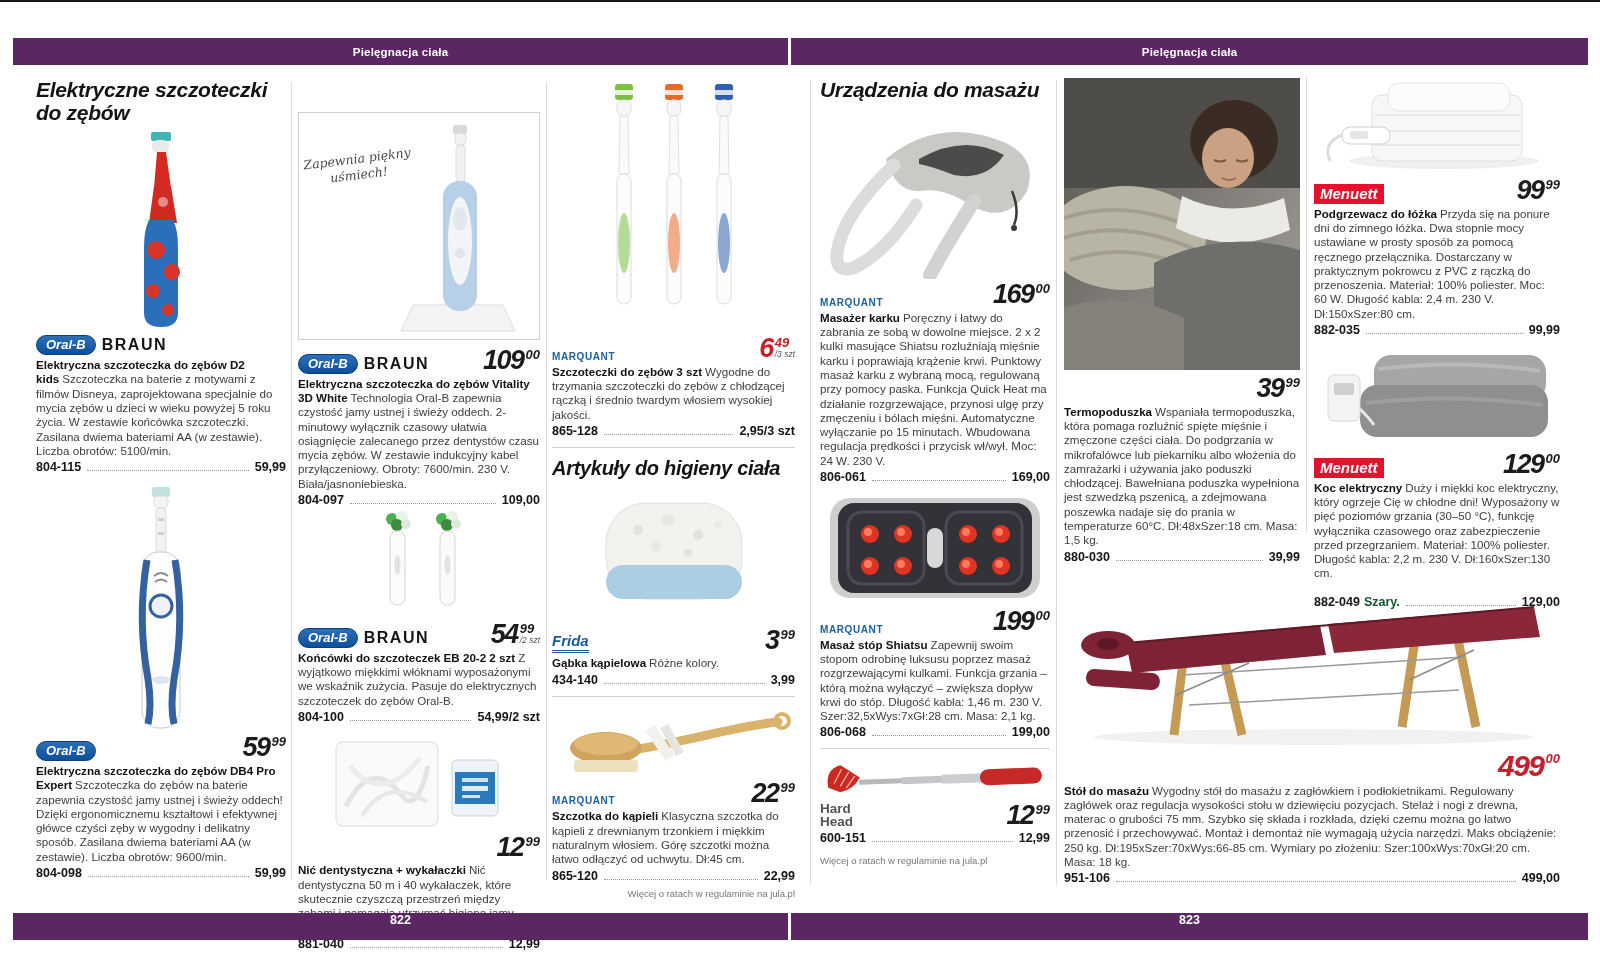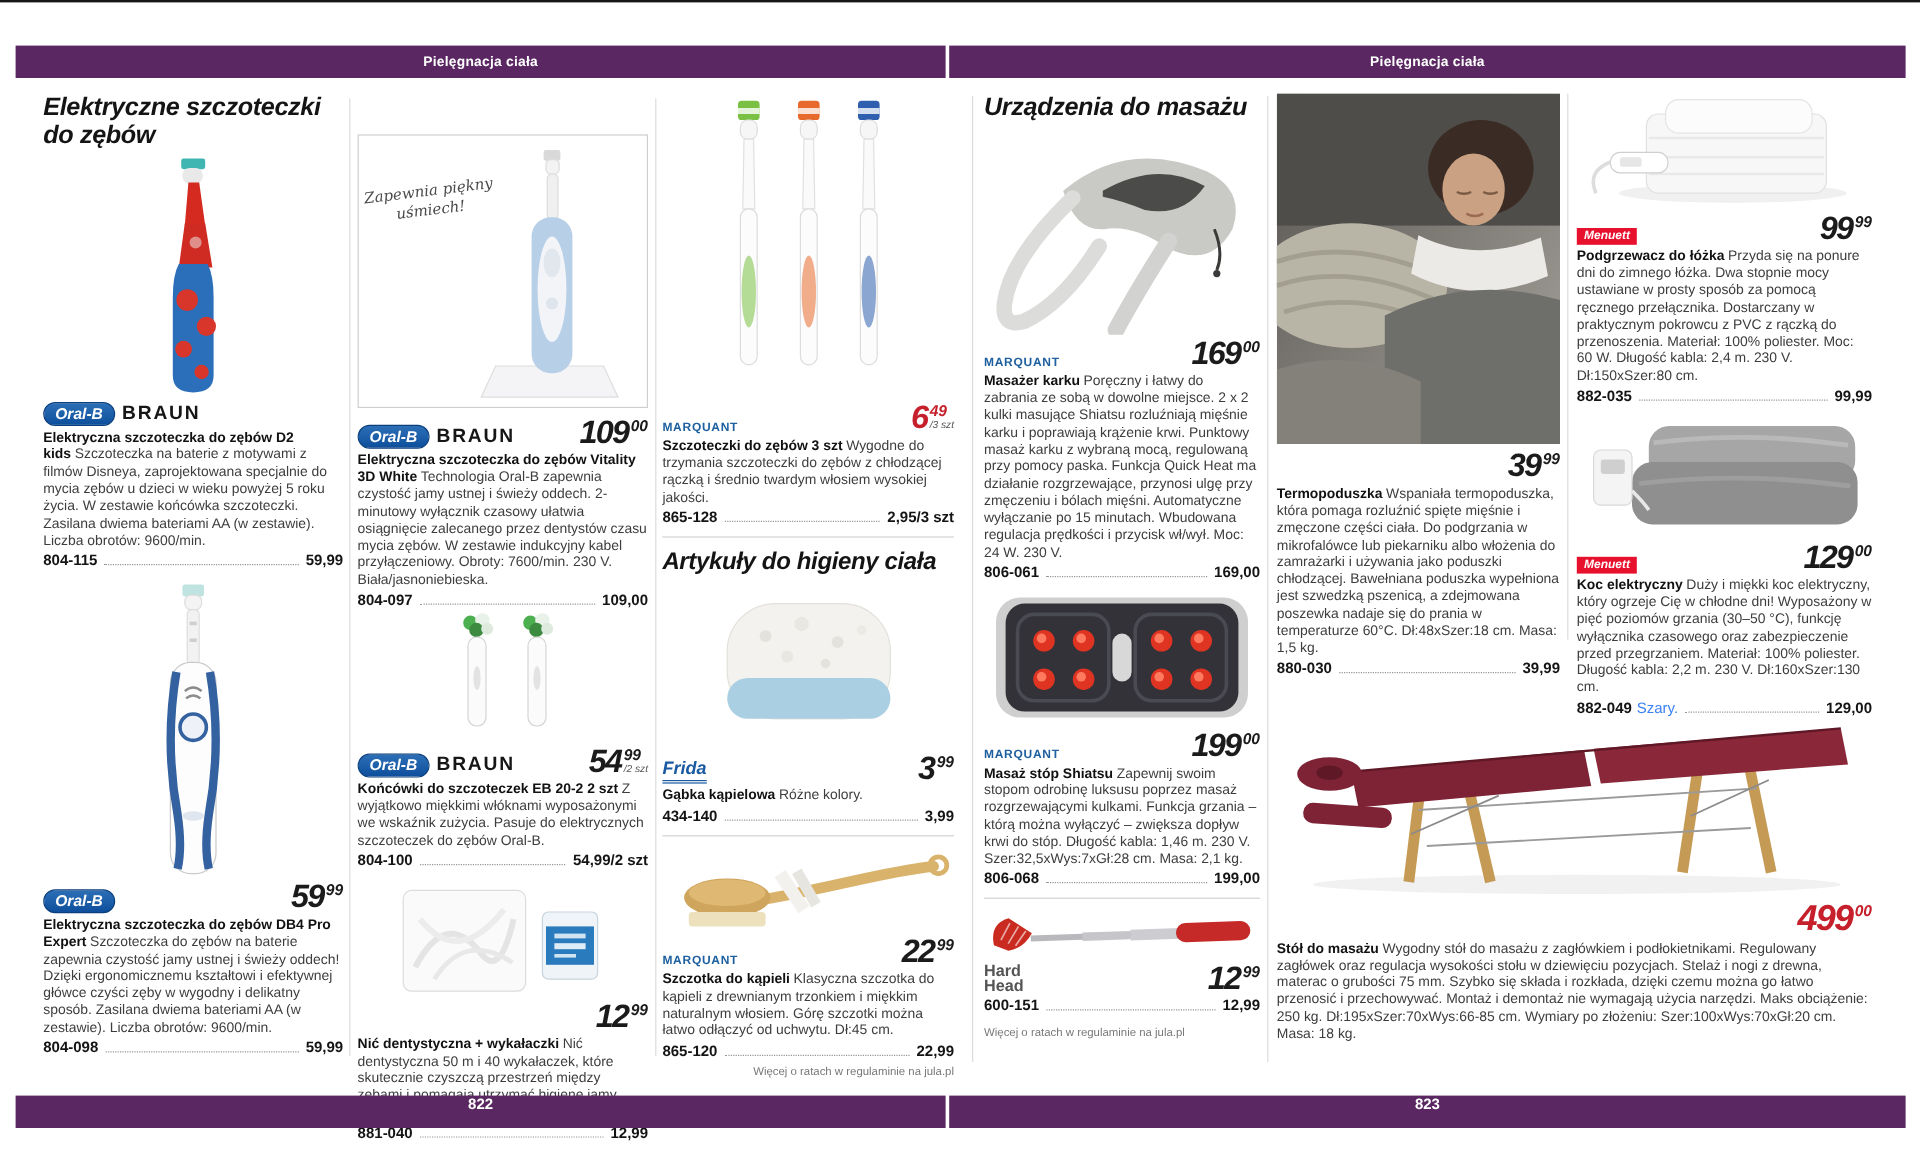--- a/index.html
+++ b/index.html
@@ -20,34 +20,34 @@
 
   .pimg { display:block; margin:0 auto; }
   .brandrow { display:flex; justify-content:space-between; align-items:flex-end; margin:3px 0 2px; }
   .brandgrp { display:flex; align-items:center; gap:6px; }
 
   .oralb { background:linear-gradient(#2d6fb6,#0d4f9c); color:#fff; font-weight:bold; font-style:italic;
            font-size:13px; padding:1px 9px 2px; border-radius:11px; border:1px solid #0a3e7c; }
   .braun { font-weight:bold; font-size:16px; letter-spacing:1.5px; color:#161616; }
   .marquant { color:#1d5f9f; font-weight:bold; font-size:10px; letter-spacing:.6px; }
   .frida { color:#1a5aa0; font-weight:bold; font-style:italic; font-size:15px; border-bottom:3px double #1a5aa0; padding-bottom:1px; }
-  .menuett { background:#e8112d; color:#fff; font-weight:bold; font-style:italic; font-size:10px; padding:1px 6px 2px; }
+  .menuett { background:#e8112d; color:#fff; font-weight:bold; font-style:italic; font-size:15px; padding:1px 6px 2px; }
   .hardhead { font-weight:800; color:#545454; font-size:13.5px; line-height:.95; width:44px; }
 
   .bigprice { display:inline-flex; align-items:flex-start; color:#1b1b1b; }
   .bigprice .pm { font-size:27px; font-weight:800; font-style:italic; letter-spacing:-1.5px; line-height:.95; }
   .pfrac { display:inline-flex; flex-direction:column; margin-left:2px; line-height:1; }
   .psup { font-size:13px; font-weight:800; font-style:italic; }
   .punit { font-size:8.5px; font-style:italic; color:#555; margin-top:1px; }
   .red, .red .pm, .red .psup { color:#c5202b; }
 
   .desc { margin:3px 0 2px; font-size:11.6px; line-height:14.3px; color:#3d3d3d; }
   .pname { color:#111; margin-right:3px; }
   .artrow { display:flex; align-items:baseline; font-size:12.5px; font-weight:bold; color:#141414; margin-top:2px; }
-  .artnote { font-weight:normal; color:#3b82f6; margin-left:4px; }
+  .artnote { font-weight:bold; color:#14532d; margin-left:4px;margin-top:12px; }
   .dots { flex:1; border-bottom:1.5px dotted #979797; margin:0 6px 3px; }
 
   .framebox { position:relative; margin-top:34px; height:226px; border:1px solid #cfcfcf; }
   .handnote { position:absolute; left:4px; top:38px; width:110px; text-align:center;
               font-family:"DejaVu Serif", serif; font-style:italic; font-size:12.5px; color:#4a4a4a;
               transform:rotate(-7deg); line-height:1.25; }
   .framebox svg { position:absolute; right:6px; bottom:4px; }
 
   .footnote { font-size:9.5px; color:#777; }
   .fn-right { position:absolute; text-align:right; }
@@ -86,21 +86,21 @@
         <circle cx="47" cy="161" r="7" fill="#d8352b"></circle>
         <circle cx="62" cy="180" r="6" fill="#d8352b"></circle>
         <circle cx="57" cy="72" r="5" fill="#f2f2f2" opacity=".5"></circle>
       </svg>
       <div class="brandrow">
         <span class="brandgrp">
           <span class="oralb">Oral-B</span>
           <span class="braun">BRAUN</span>
         </span>
       </div>
-      <p class="desc"><b class="pname">Elektryczna szczoteczka do zębów D2 kids</b><span>Szczoteczka na baterie z motywami z filmów Disneya, zaprojektowana specjalnie do mycia zębów u dzieci w wieku powyżej 5 roku życia. W zestawie końcówka szczoteczki. Zasilana dwiema bateriami AA (w zestawie).  Liczba obrotów: 9600/min.</span></p>
+      <p class="desc"><b class="pname">Elektryczna szczoteczka do zębów D2 kids</b><span>Szczoteczka na baterie z motywami z filmów Disneya, zaprojektowana specjalnie do mycia zębów u dzieci w wieku powyżej 5 roku życia. W zestawie końcówka szczoteczki. Zasilana dwiema bateriami AA (w zestawie).  Liczba obrotów: 5100/min.</span></p>
       <div class="artrow">
         <span class="artno">804-115</span>
         <span class="dots"></span>
         <span class="artprice">59,99</span>
       </div>
     </div>
 
     <div style="height:10px;"></div>
 
     <div>
@@ -564,20 +564,25 @@
     </svg>
     <div class="brandrow" style="justify-content:flex-end; margin-top:2px;">
       <span class="bigprice red">
         <span class="pm" style="font-size:30px;">499</span>
         <span class="pfrac">
             <span class="psup">00</span>
           </span>
       </span>
     </div>
     <p class="desc"><b class="pname">Stół do masażu</b><span>Wygodny stół do masażu z zagłówkiem i podłokietnikami. Regulowany zagłówek oraz regulacja wysokości stołu w dziewięciu pozycjach. Stelaż i nogi z drewna, materac o grubości 75 mm. Szybko się składa i rozkłada, dzięki czemu można go łatwo przenosić i przechowywać. Montaż i demontaż nie wymagają użycia narzędzi.  Maks obciążenie: 250 kg. Dł:195xSzer:70xWys:66-85 cm. Wymiary po złożeniu: Szer:100xWys:70xGł:20 cm. Masa: 18 kg.</span></p>
+    <div class="artrow">
+      <span class="artno">951-106</span>
+      <span class="dots"></span>
+      <span class="artprice">499,00</span>
+    </div>
   </div>
 
   <div class="footbar" style="left:13px;top:913px;width:775px;">
     <span>822</span>
   </div>
   <div class="footbar" style="left:791px;top:913px;width:797px;">
     <span>823</span>
   </div>
 </div>
 

